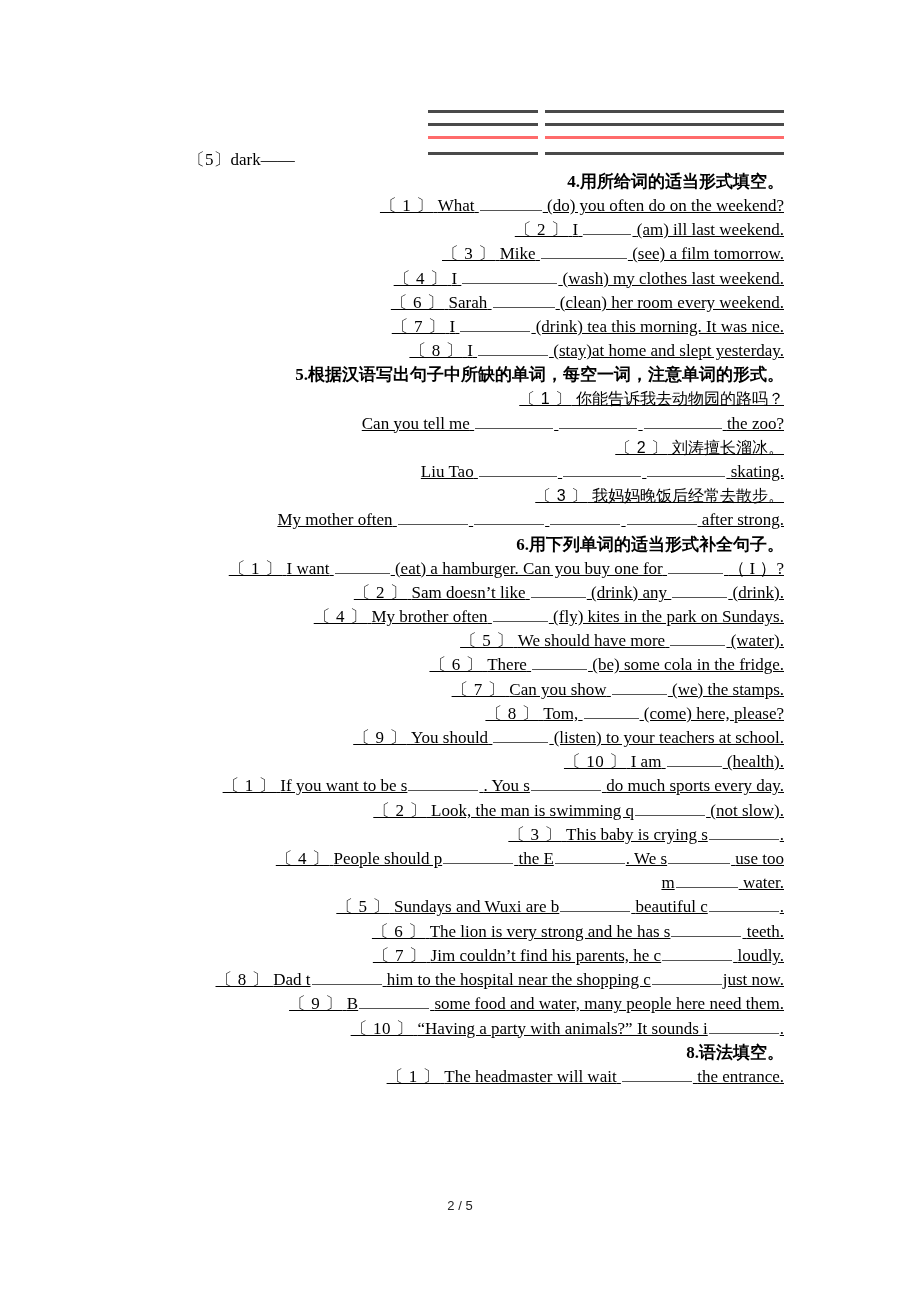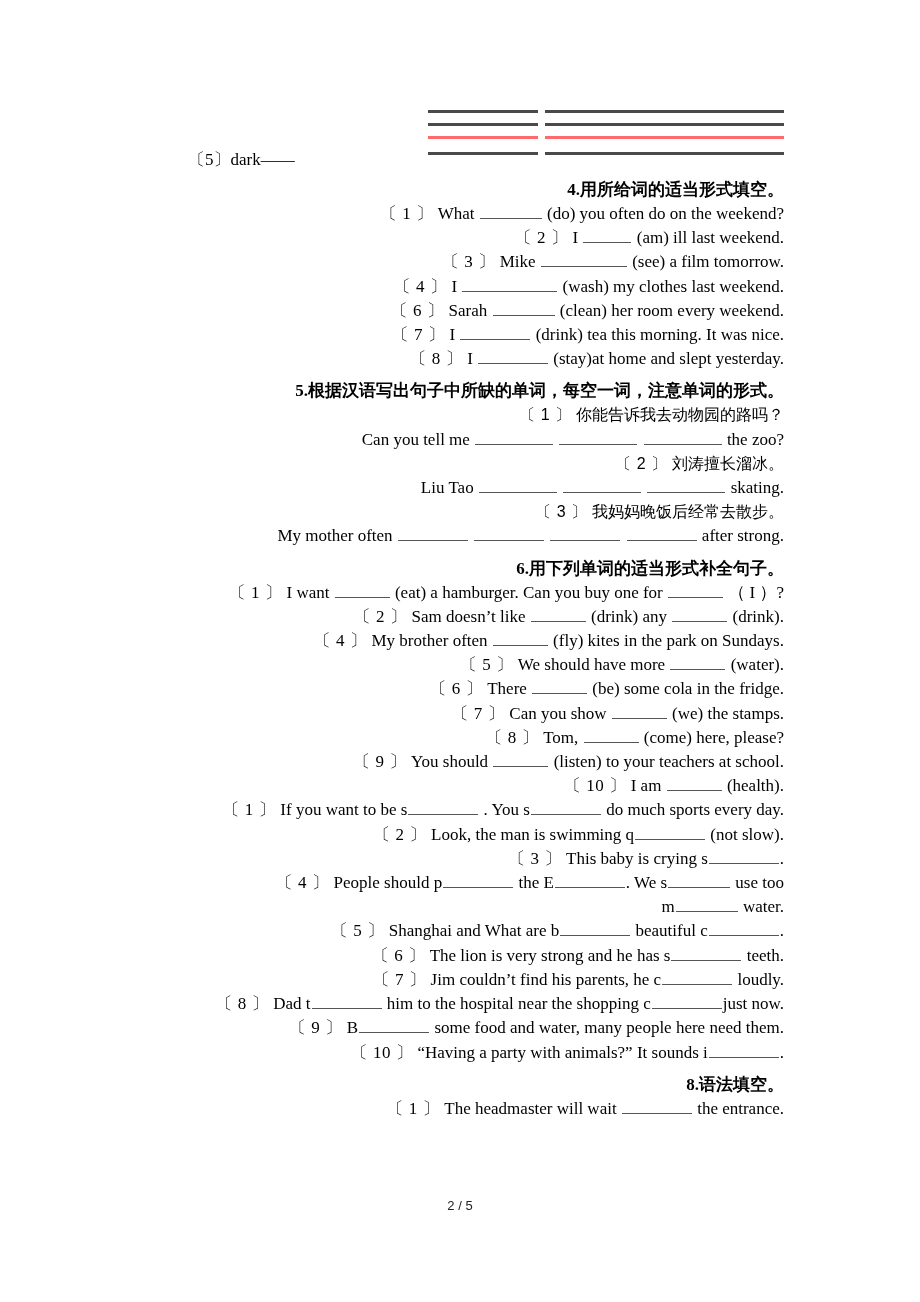--- a/index.html
+++ b/index.html
@@ -63,32 +63,32 @@
     top: -1px;
     white-space: nowrap;
   }
 
   
   .heading {
     text-align: right;
     font-size: 17px;
     line-height: 24px;
     font-weight: bold;
-    margin-top: 8px;
     font-family: "Liberation Sans", "DejaVu Sans", sans-serif;
   }
   .heading .num {
     font-family: "Liberation Serif", "DejaVu Serif", serif;
     font-weight: bold;
   }
   .line {
     text-align: right;
     font-size: 17px;
     line-height: 24.2px;
     white-space: nowrap;
+    text-decoration: underline;
   }
   .line.cn {
     font-family: "Liberation Sans", "DejaVu Sans", sans-serif;
     font-size: 16px;
   }
   .qn { letter-spacing: 0.5px; }
 
   
   .bl {
     display: inline-block;
@@ -317,21 +317,21 @@
       <span>People should p</span><span class="bl w70"></span>
       <span>the E</span><span class="bl w70"></span><span>. We s</span><span class="bl w62"></span>
       <span>use too</span>
     </div>
     <div class="line">
       <span>m</span><span class="bl w62"></span>
       <span>water.</span>
     </div>
     <div class="line">
       <span class="qn">〔 5 〕</span>
-      <span>Shanghai and What are b</span><span class="bl w70"></span>
+      <span>Sundays and Wuxi are b</span><span class="bl w70"></span>
       <span>beautiful c</span><span class="bl w70"></span><span>.</span>
     </div>
     <div class="line">
       <span class="qn">〔 6 〕</span>
       <span>The lion is very strong and he has s</span><span class="bl w70"></span>
       <span>teeth.</span>
     </div>
     <div class="line">
       <span class="qn">〔 7 〕</span>
       <span>Jim couldn’t find his parents, he c</span><span class="bl w70"></span>

